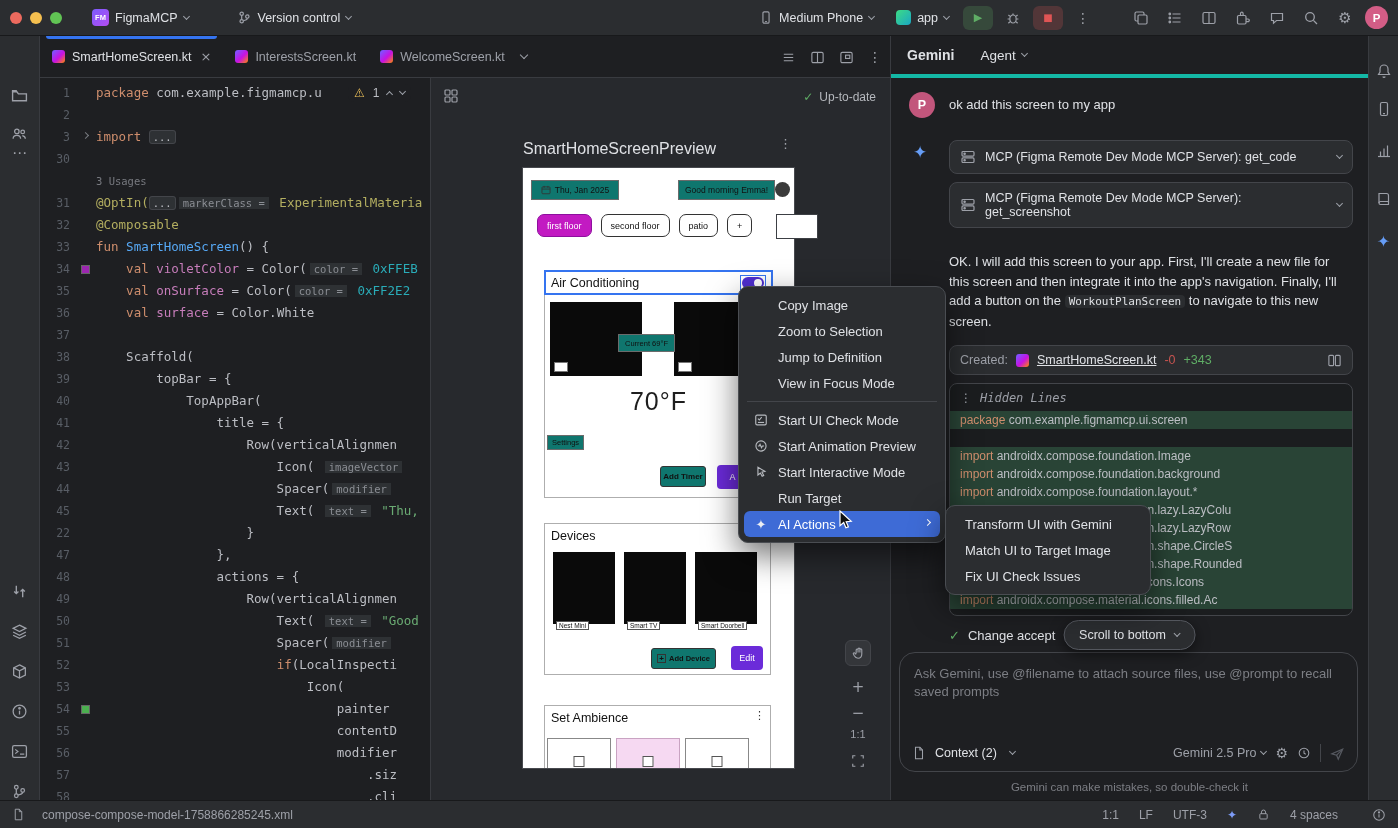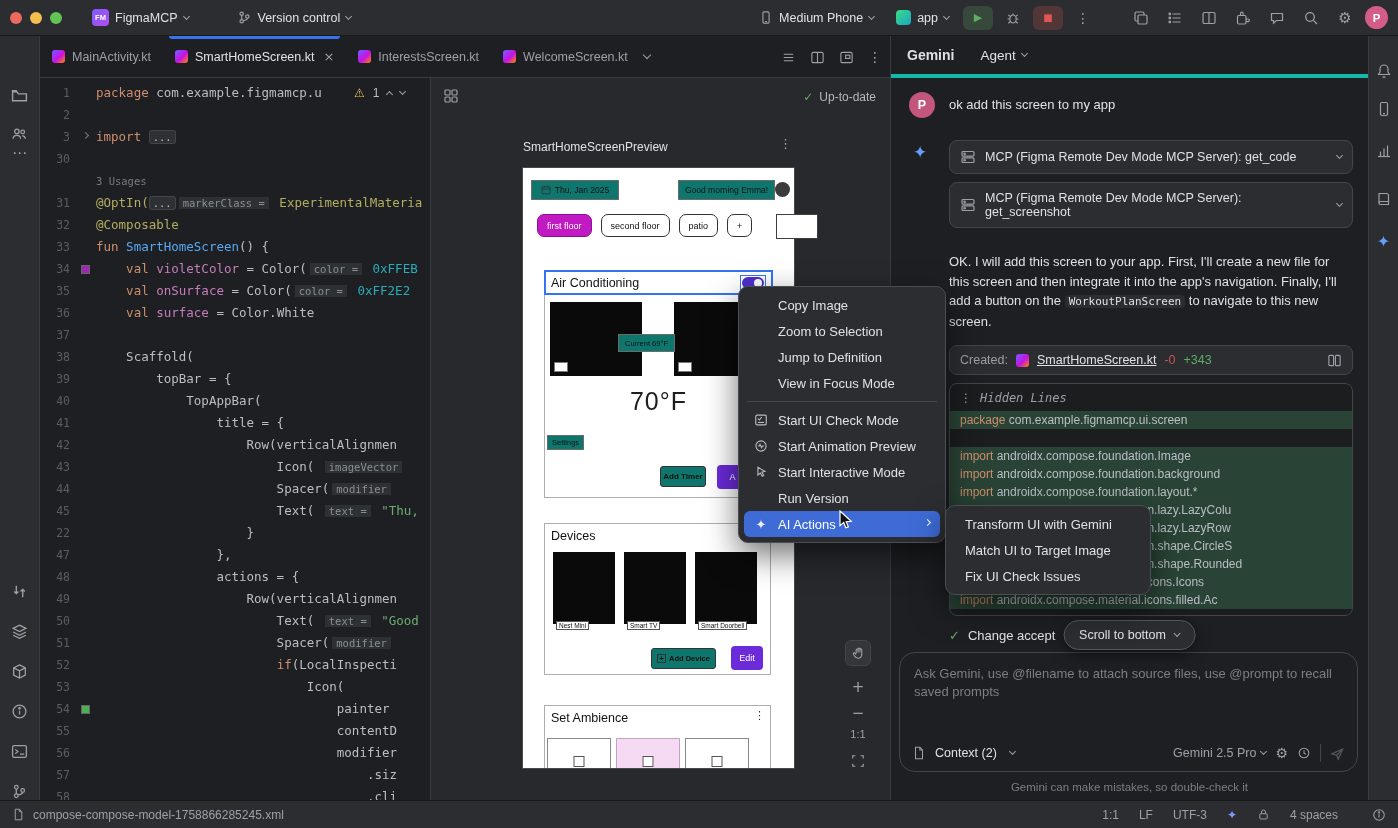--- a/index.html
+++ b/index.html
@@ -61,21 +61,21 @@
   .c-fold{background:#2e3134;color:#bcbec4;border:1px solid #43454a;border-radius:3px;padding:0 3px;font-size:10.5px}
   .c-usage{color:#787a80;font-size:10.5px}
   .inspect{position:absolute;left:308px;top:6px;display:flex;align-items:center;gap:8px;background:#1e1f22;border-radius:6px;padding:2px 6px;font-size:12px;color:#bcbec4}
   .warn{color:#f2c55c;font-size:12px}
 
   
   .preview{position:absolute;left:430px;top:78px;width:460px;height:722px;background:#27292d;border-left:1px solid #393b40;z-index:6}
   .pv-grid{position:absolute;left:12px;top:10px;color:#9da0a8}
   .pv-status{position:absolute;right:14px;top:12px;display:flex;gap:6px;align-items:center;font-size:12px;color:#b6b9be}
   .ok{color:#5fad65}
-  .pv-label{position:absolute;left:92px;top:62px;font-size:12px;color:#dfe1e5}
+  .pv-label{position:absolute;left:92px;top:62px;font-size:16px;color:#dfe1e5}
   .pv-kebab{position:absolute;left:348px;top:58px;color:#9da0a8;font-size:13px}
   .frame{position:absolute;left:92px;top:90px;width:271px;height:600px;background:#fff;overflow:hidden;box-shadow:0 0 0 1px #47494e;color:#111}
   .handlebox{position:absolute;left:345px;top:136px;width:42px;height:25px;background:#fff;border:1px solid #3c3f44;z-index:3}
   .zbtn{position:absolute;left:414px;width:26px;height:26px;display:flex;align-items:center;justify-content:center;border-radius:6px;color:#9da0a8}
   .zbtn.boxed{background:#34363a;border:1px solid #43454a}
   .zratio{position:absolute;left:412px;width:30px;text-align:center;font-size:11px;color:#9da0a8}
 
   
   .mk{position:absolute;font-size:9px;color:#111}
   .mbox{border:1px solid #6b6b6b;display:flex;align-items:center;justify-content:center;background:#0f766e}
@@ -158,21 +158,21 @@
   .prompt-row{position:absolute;left:12px;right:12px;bottom:9px;display:flex;align-items:center;gap:9px}
   .picon{display:flex;align-items:center;justify-content:center;color:#9da0a8}
   .ctxbtn{display:flex;align-items:center;gap:13px;font-size:12.5px;color:#dfe1e5}
   .model{display:flex;align-items:center;gap:5px;font-size:12.5px;color:#9da0a8}
   .vdiv{width:1px;height:18px;background:#43454a}
   .send{color:#565960}
   .disclaimer{position:absolute;left:0;right:0;bottom:7px;text-align:center;font-size:11.5px;color:#7c7e84}
 
   
   .statusbar{position:absolute;left:0;top:800px;width:1398px;height:28px;background:#2b2d30;border-top:1px solid #18191b;display:flex;align-items:center;padding:0 12px;font-size:12px;color:#9da0a8;z-index:10}
-  .sb-left{display:flex;align-items:center;gap:8px}
+  .sb-left{display:flex;align-items:center;gap:17px}
   .sb-right{margin-left:auto;display:flex;align-items:center;gap:20px}
 
   .cursor{position:absolute;left:836px;top:510px;z-index:99;pointer-events:none}
 </style>
 </head>
 <body>
 
 <div id="app">
 
   <div class="titlebar">
@@ -328,24 +328,20 @@
           <circle cx="5" cy="12" r="1.7"></circle>
           <circle cx="11" cy="7" r="1.7"></circle>
           <path d="M5 5.7v4.6M11 8.7c0 2.2-3.2 2.1-4.3 2.7"></path>
         </svg>
       </span>
   </div>
 
   <div class="editor">
     <div class="tabbar">
       <div id="tabs">
-          <div class="tab">
-            <span class="kticon"></span>
-            <span class="tlabel">MainActivity.kt</span>
-          </div>
           <div class="tab active">
             <span class="kticon"></span>
             <span class="tlabel">SmartHomeScreen.kt</span>
             <span class="tclose g">×</span>
           </div>
           <div class="tab">
             <span class="kticon"></span>
             <span class="tlabel">InterestsScreen.kt</span>
           </div>
           <div class="tab">
@@ -774,21 +770,21 @@
       <div class="mi">
         <span class="mic">
           <svg width="14" height="14" viewBox="0 0 16 16" fill="none" stroke="#b6b9be" stroke-width="1.3">
             <path d="M4.5 2.5l8 4.8-3.4.9 2 3.7-1.8 1-2-3.7-2.8 2.3z"></path>
           </svg>
         </span>
         <span>Start Interactive Mode</span>
       </div>
       <div class="mi">
         <span class="mic"></span>
-        <span>Run Version</span>
+        <span>Run Target</span>
       </div>
       <div class="mi sel">
         <span class="mic">
           <span style="font-family:'DejaVu Sans',sans-serif;font-size:13px;color:#eceef2">✦</span>
         </span>
         <span>AI Actions</span>
         <span class="cv right white sm arrow"></span>
       </div>
     </div>
   <div class="submenu" id="ctx-submenu">

